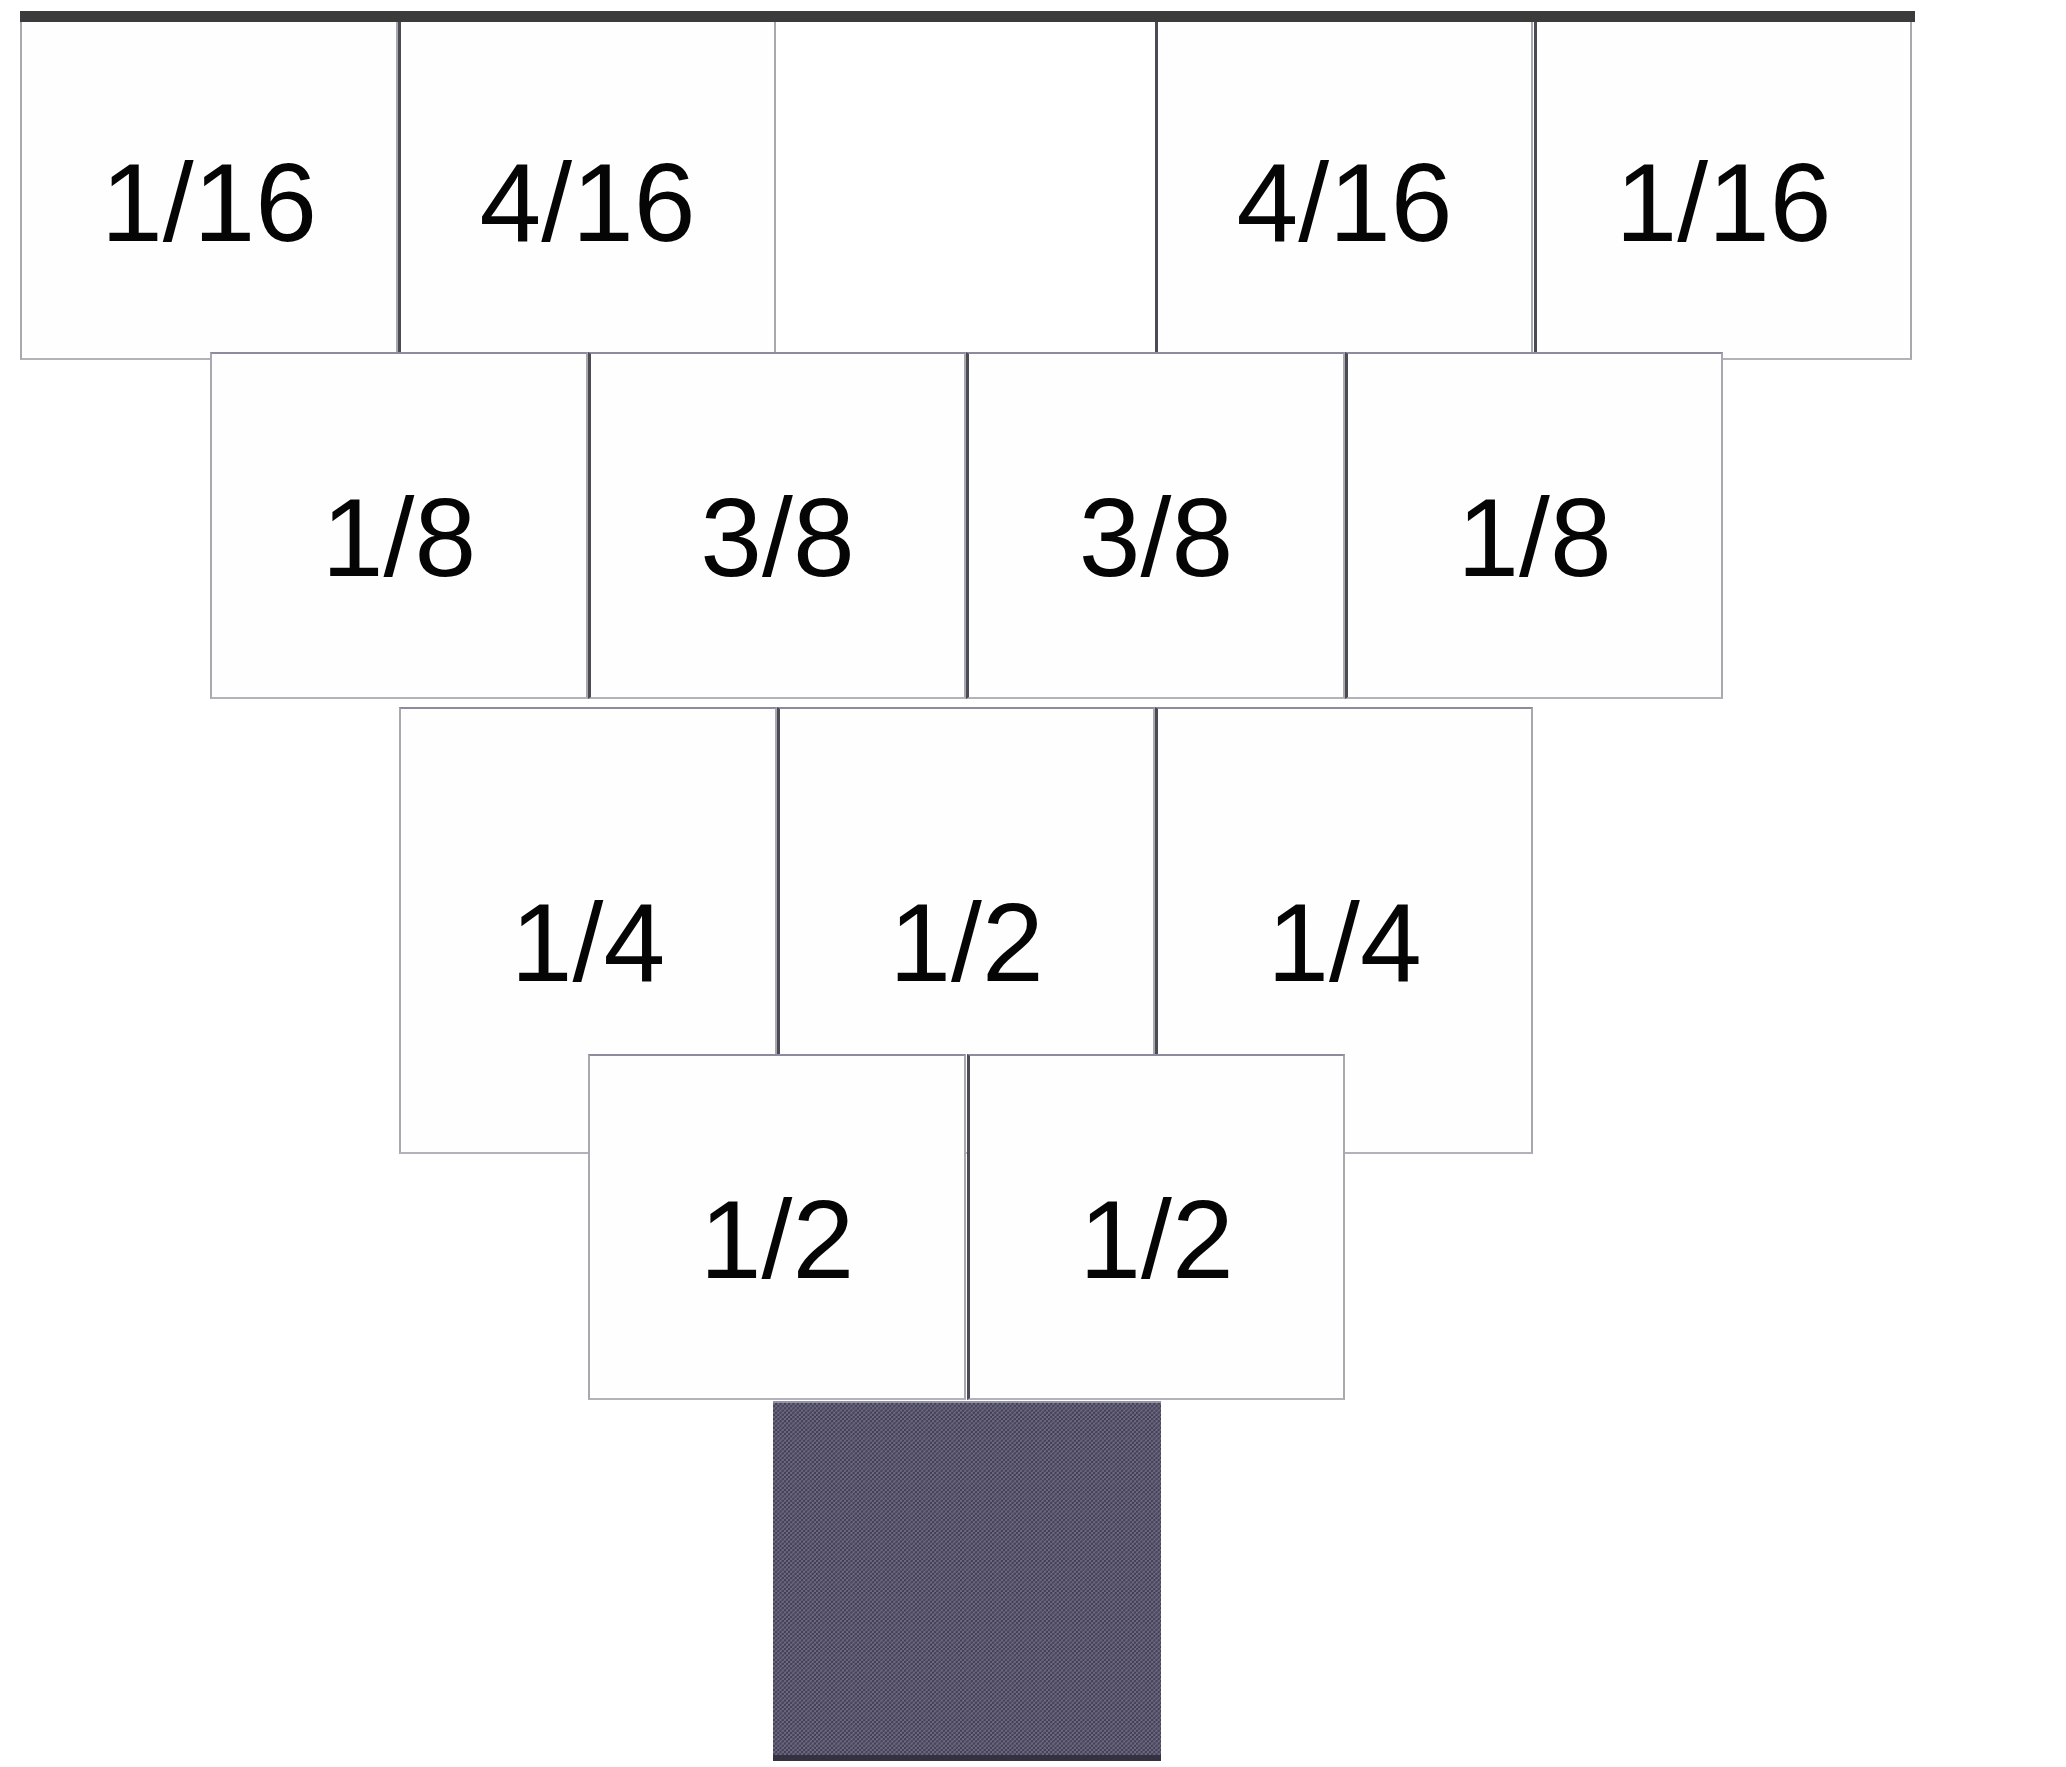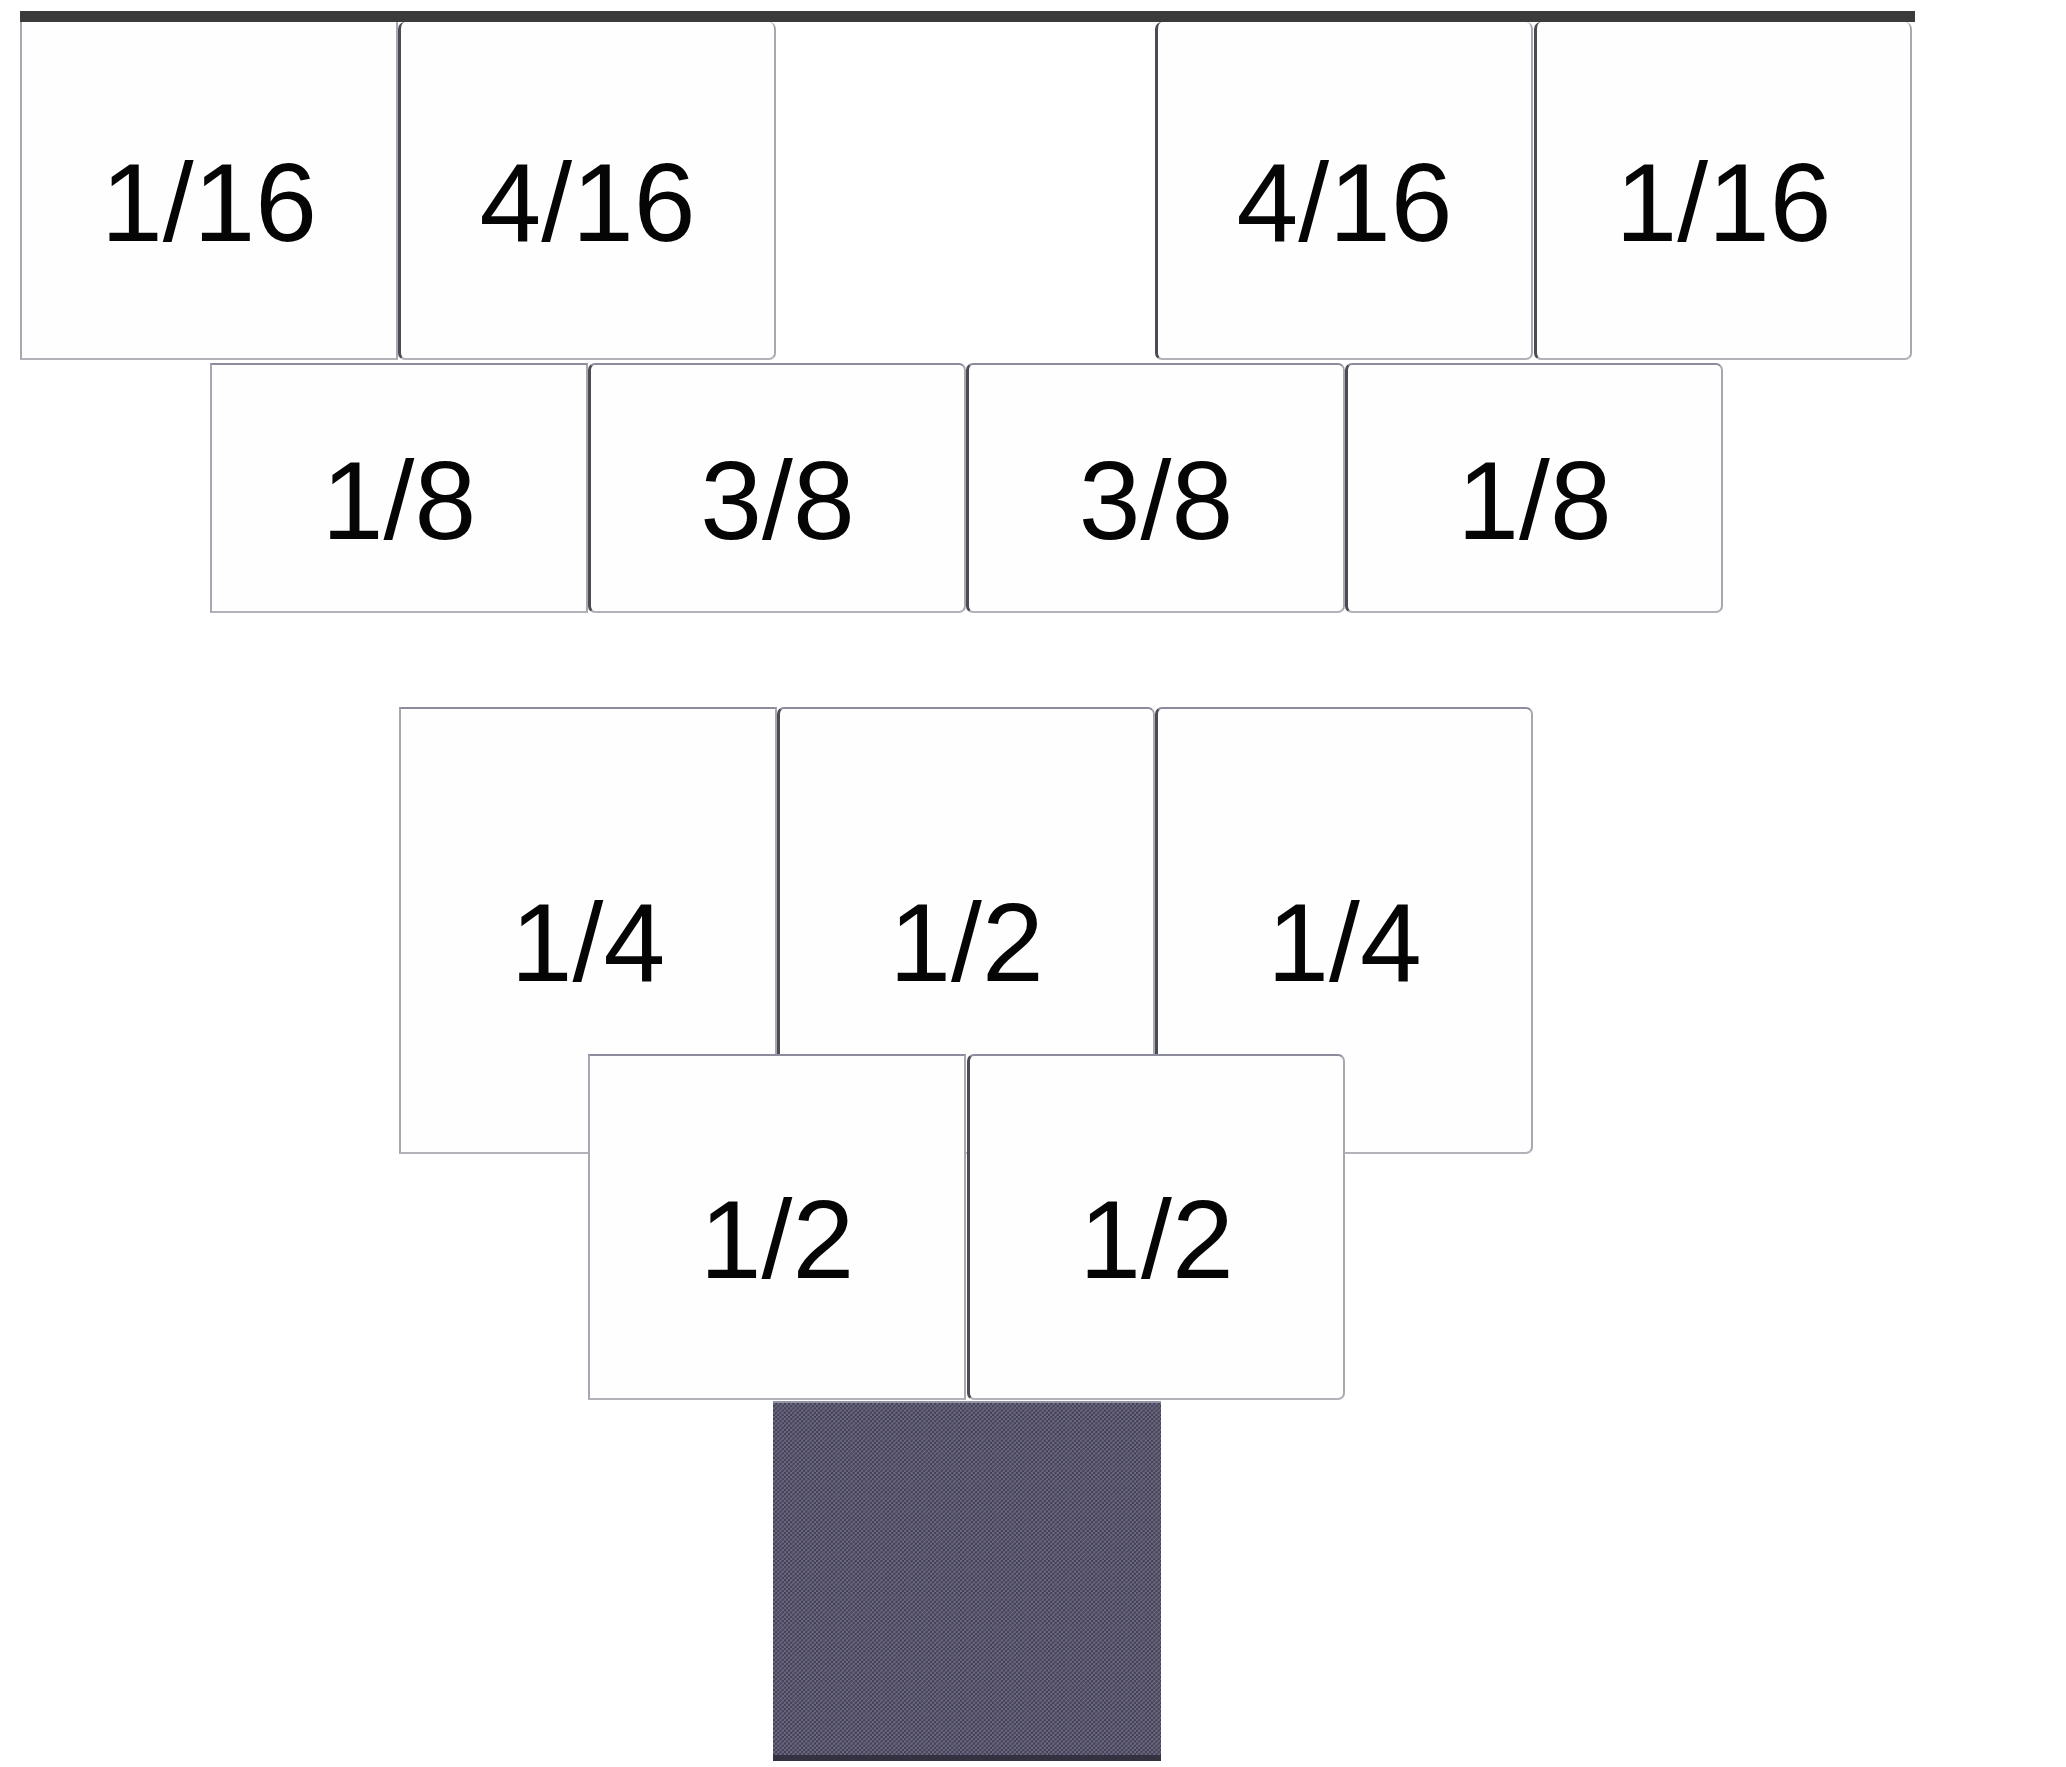--- a/index.html
+++ b/index.html
@@ -39,34 +39,34 @@
     justify-content: center;
   }
   .cell .frac {
     font-size: 111px;
     color: #050505;
     line-height: 1;
     transform: translateY(13px);
     white-space: nowrap;
   }
   
-  .dvl { border-left: 3.6px solid #4b4b54; border-radius: 7px; }
+  .dvl { border-left: 3.6px solid #4b4b54; }
   
   .r0 { border-top: none; }
 
   
   .r0 { top: 22px;  height: 338px; }
   .r0.c0 { left: 20px;   width: 378px; }
   .r0.c1 { left: 398px;  width: 378px; }
   .r0.c2 { left: 777px; width: 379px; }
   .r0.c3 { left: 1155px; width: 378px; }
   .r0.c4 { left: 1534px; width: 378px; }
 
   
-  .r1 { top: 363px; height: 250px; justify-content: center; }
+  .r1 { top: 352px; height: 347px; justify-content: center; }
   .r1.c0 { left: 210px;  width: 378px; }
   .r1.c1 { left: 588px;  width: 378px; }
   .r1.c2 { left: 966px; width: 379px; }
   .r1.c3 { left: 1345px; width: 378px; }
 
   
   .r2 { top: 707px; height: 447px; }
   .r2.c0 { left: 399px;  width: 378px; }
   .r2.c1 { left: 777px; width: 378px; }
   .r2.c2 { left: 1155px; width: 378px; }

